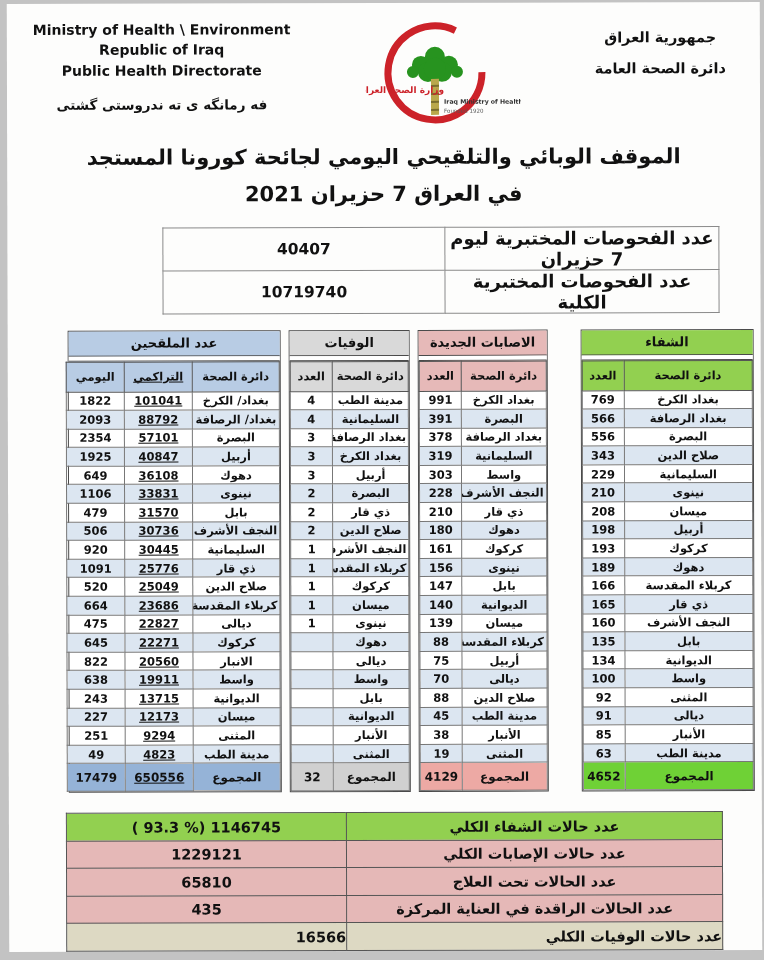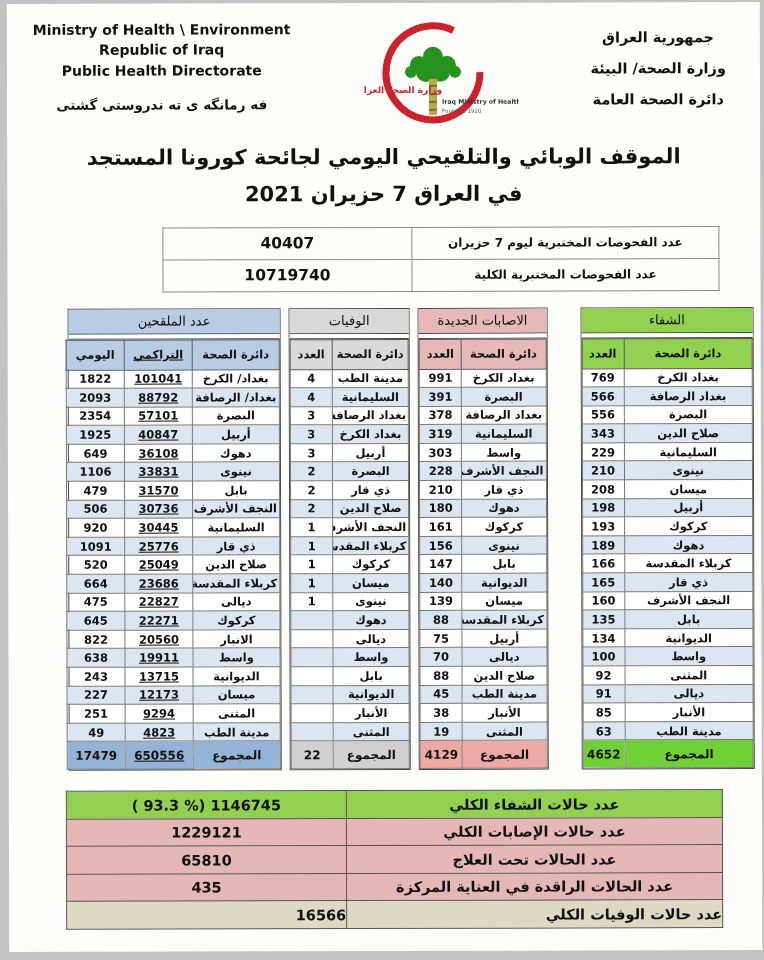--- a/index.html
+++ b/index.html
@@ -23,28 +23,28 @@
   .hdr-left .kurdish { font-size:13.5px; margin-top:15px; }
   .hdr-right { text-align:center; font-weight:bold; font-size:14.5px; line-height:2.15; direction:rtl; white-space:nowrap; padding-top:4px;}
   .logo { width:156px; height:112px; margin-top:-2px; }
 
   
   .title { direction:rtl; text-align:center; font-weight:bold; font-size:21px; line-height:1.75; margin-top:10px; }
 
   
   table.tests { border-collapse:collapse; direction:rtl; margin:14px 0 0 155px; width:557px; font-weight:bold; }
   table.tests td { border:1px solid #8a8a8a; height:32px; text-align:center; vertical-align:middle; }
-  table.tests td.t-label { width:307px; font-size:12px; }
+  table.tests td.t-label { width:274px; font-size:18px; }
   table.tests td.t-value { font-size:15.5px; }
 
   
   .gov-row { direction:rtl; display:flex; gap:8px; margin:16px 7px 0 0; padding-left:60px; }
   .gov { border:1px solid #4a4a4a; background:#fff; }
   .gov-title { height:25px; border-bottom:1px solid #4a4a4a; display:flex; align-items:center; justify-content:center;
-               font-weight:normal; font-size:13px; }
+               font-weight:bold; font-size:13px; }
   .gov-gap { height:5px; background:#fff; border-bottom:1px solid #4a4a4a; }
   table.gov-grid { width:100%; border-collapse:collapse; direction:rtl; font-weight:bold; table-layout:fixed; }
   table.gov-grid th { font-size:11.5px; height:30px; border:1px solid #555; text-align:center; }
   table.gov-grid td { font-size:11.5px; height:18.6px; border:1px solid #777; text-align:center; padding:0 2px;
                       overflow:hidden; white-space:nowrap; }
   table.gov-grid tbody tr:nth-child(even) td { background:var(--row-shade-blue,#dce6f1); }
 
   .gov.recovery   { width:189px;margin-left:25px; }
   .gov.infections { width:141px; }
   .gov.deaths     { width:132px; }
@@ -114,21 +114,20 @@
         </g>
 
         <text x="79" y="76" font-size="9" font-weight="bold" fill="#cc2229" direction="rtl">وزارة الصحة العراقية</text>
         <text x="79" y="87" font-size="6.2" font-weight="bold" fill="#333">Iraq Ministry of Health</text>
         <text x="79" y="96" font-size="5.5" fill="#555">Founded 1920</text>
       </svg>
     </div>
 
     <div class="hdr-right">
       <div>جمهورية العراق</div>
-      <div>وزارة الصحة/ البيئة</div>
       <div>دائرة الصحة العامة</div>
     </div>
   </div>
 
   <div class="title">
     <div>الموقف الوبائي والتلقيحي اليومي لجائحة كورونا المستجد</div>
     <div>في العراق 7  حزيران 2021</div>
   </div>
 
   <table class="tests">
@@ -436,21 +435,21 @@
               <td></td>
             </tr>
             <tr>
               <td>المثنى</td>
               <td></td>
             </tr>
           </tbody>
         <tfoot>
           <tr>
             <td>المجموع</td>
-            <td>22</td>
+            <td>32</td>
           </tr>
         </tfoot>
       </table>
     </div>
 
     <div class="gov vaccinated">
       <div class="gov-title">عدد الملقحين</div>
       <div class="gov-gap"></div>
       <table class="gov-grid c3">
         <thead>

